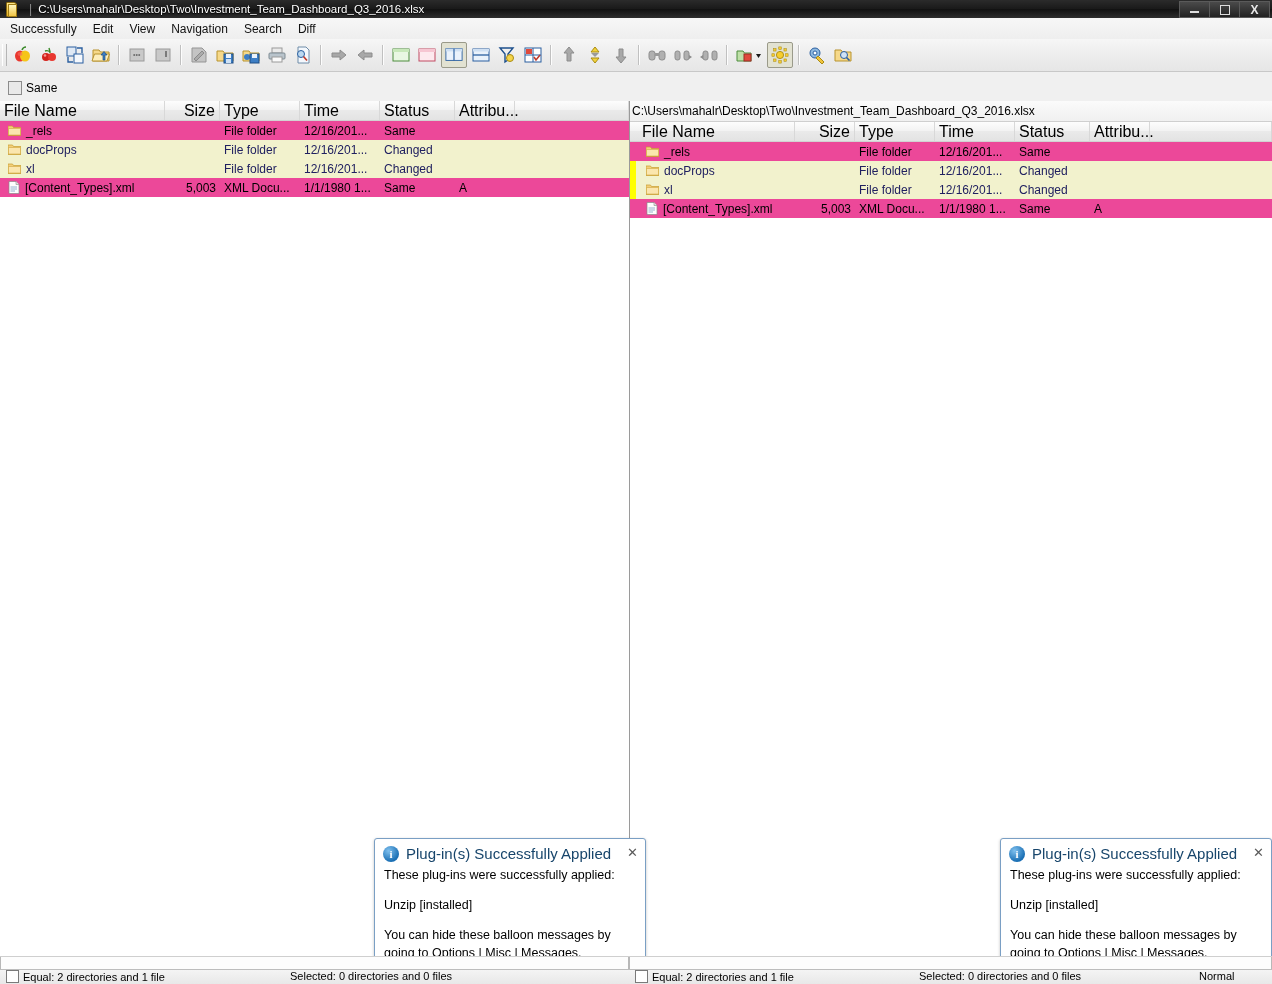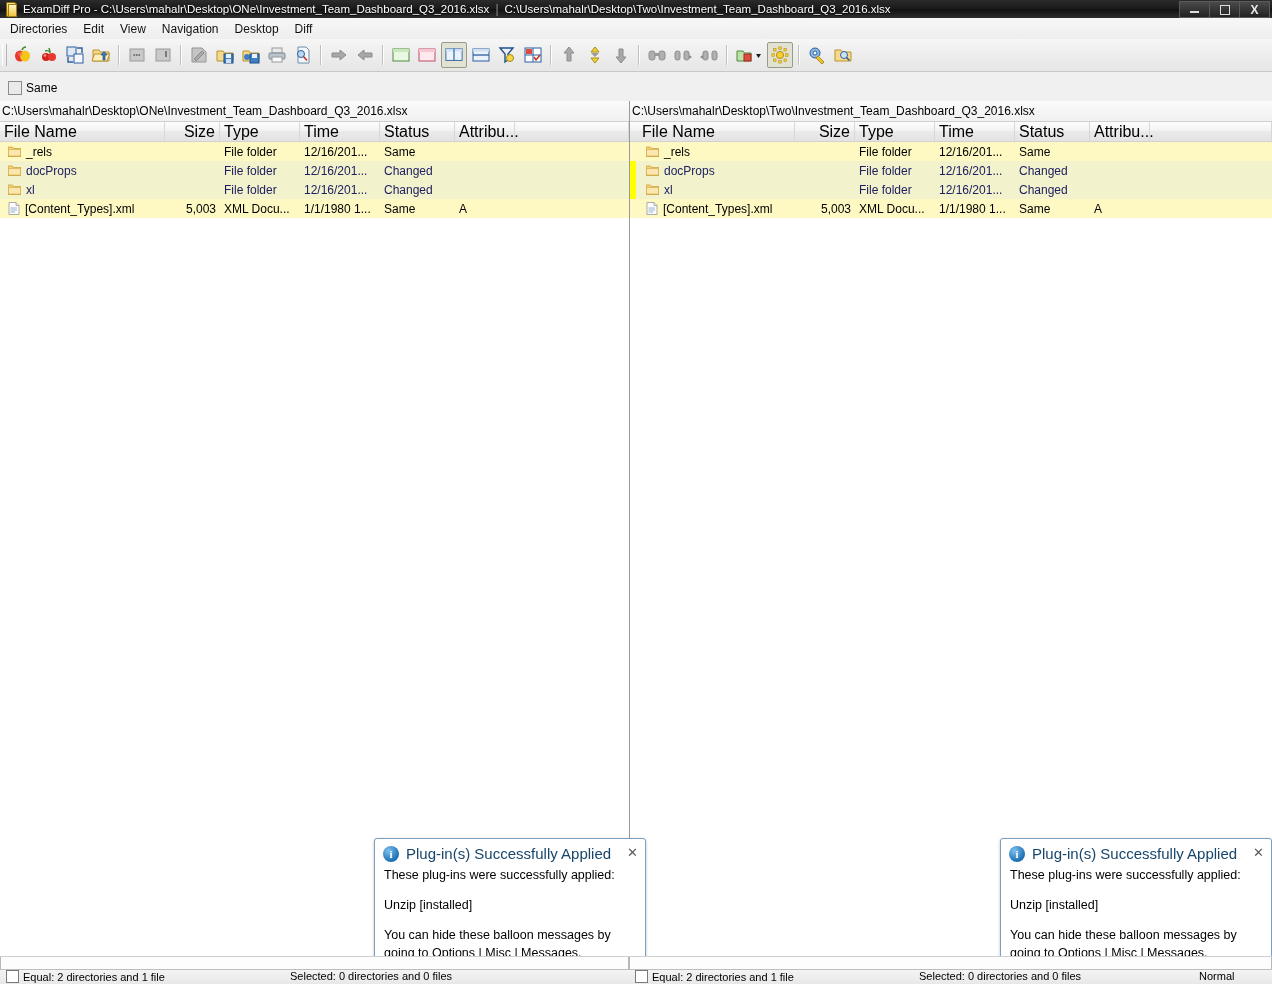--- a/index.html
+++ b/index.html
@@ -149,21 +149,21 @@
     display: flex; align-items: center;
     border-right: 1px solid #d8d8d8;
     padding: 0 4px; box-sizing: border-box; white-space: nowrap;
   }
   .col-head.num { justify-content: flex-end; }
   .rows { position: relative; }
   .row {
     height: 19px; display: flex; align-items: center; position: relative;
     font-size: 12px; box-sizing: border-box;
   }
-  .row.same { background: #fef9c3; color: #000; }
+  .row.same { background: #ec4899; color: #000; }
   .row.changed { background: #f2f2cd; color: #202060; }
   .marker {
     position: absolute; left: 0; top: 0; width: 6px; height: 19px;
   }
   .cell {
     box-sizing: border-box; padding: 0 4px; overflow: hidden; white-space: nowrap;
     display: flex; align-items: center;
   }
   .cell.num { justify-content: flex-end; }
   .cell.name { padding-left: 8px; }
@@ -227,43 +227,42 @@
 </head>
 <body>
 
 <div id="app">
 
   <div class="titlebar">
     <div class="titlebar-icon">
       <div class="sh"></div>
         <div class="sh2"></div>
     </div>
-    <span class="title-text">ExamDiff Pro - C:\Users\mahalr\Desktop\ONe\Investment_Team_Dashboard_Q3_2016.xlsx</span>
     <span class="title-sep">|</span>
     <span class="title-text">C:\Users\mahalr\Desktop\Two\Investment_Team_Dashboard_Q3_2016.xlsx</span>
 
     <div class="win-btns">
       <div class="win-btn">
         <div class="min-glyph"></div>
       </div>
       <div class="win-btn">
         <div class="max-glyph"></div>
       </div>
       <div class="win-btn">
         <span class="cls-glyph">X</span>
       </div>
     </div>
   </div>
 
   <div class="menubar">
-    <div class="menu-item">Directories</div>
+    <div class="menu-item">Successfully</div>
     <div class="menu-item">Edit</div>
     <div class="menu-item">View</div>
     <div class="menu-item">Navigation</div>
-    <div class="menu-item">Desktop</div>
+    <div class="menu-item">Search</div>
     <div class="menu-item">Diff</div>
   </div>
 
   <div class="toolbar">
     <div class="grip"></div>
 
     <div class="tb-btn">
       <svg width="20" height="20" viewBox="0 0 20 20">
         <ellipse cx="7" cy="11" rx="5" ry="5.5" fill="#e8382f"></ellipse>
         <ellipse cx="12" cy="11" rx="5" ry="5.5" fill="#f5c518"></ellipse>
@@ -497,21 +496,20 @@
   <div class="diffrow">
     <div class="skip-box">
       <span class="skip-check"></span>
       <span class="skip-label">Same</span>
     </div>
   </div>
 
   <div class="panes">
 
     <div class="pane pane-left">
-      <div class="pane-path">C:\Users\mahalr\Desktop\ONe\Investment_Team_Dashboard_Q3_2016.xlsx</div>
       <div class="pane-headrow">
         <div class="col-head" style="width:165px">File Name</div>
         <div class="col-head num" style="width:55px">Size</div>
         <div class="col-head" style="width:80px">Type</div>
         <div class="col-head" style="width:80px">Time</div>
         <div class="col-head" style="width:75px">Status</div>
         <div class="col-head" style="width:60px">Attribu...</div>
         <div class="col-head" style="flex:1"></div>
       </div>
       <div class="rows">

